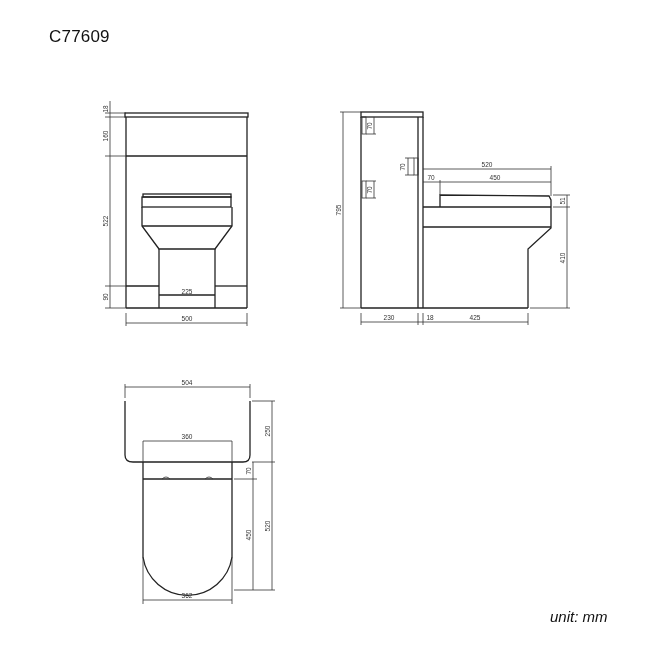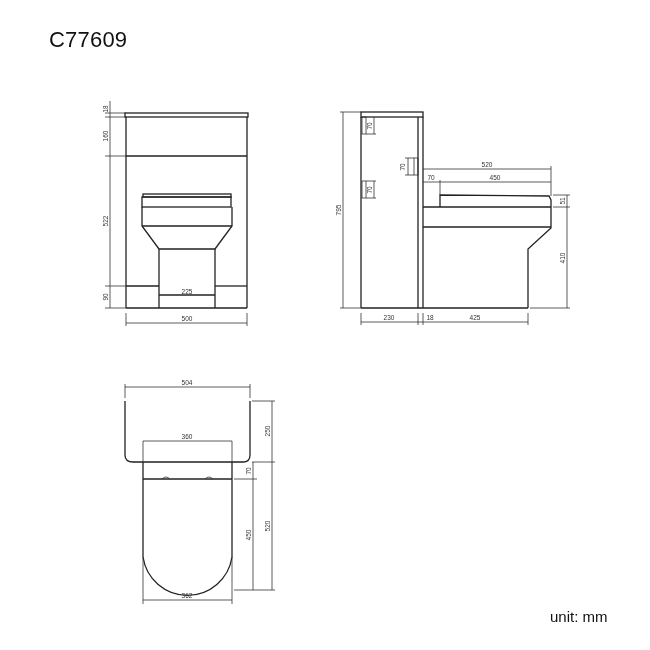--- a/index.html
+++ b/index.html
@@ -1,18 +1,18 @@
 <!DOCTYPE html>
 <html><head>
 <meta charset="utf-8">
 <style>
   html, body { margin: 0; padding: 0; background: #ffffff; }
   body { width: 650px; height: 650px; position: relative; overflow: hidden; font-family: "Liberation Sans", sans-serif; }
-  .code { position: absolute; left: 49px; top: 27px; font-size: 22px; color: #111; letter-spacing: 0.2px; text-align: center; }
-  .unit { position: absolute; left: 550px; top: 608px; font-size: 15px; color: #111; }
+  .code { position: absolute; left: 49px; top: 27px; font-size: 17px; color: #111; letter-spacing: 0.2px; text-align: center; }
+  .unit { position: absolute; left: 550px; top: 608px; font-size: 15px; color: #111; font-style: italic; }
   svg.drawing { position: absolute; left: 0; top: 0; }
   .ln { stroke: #222; stroke-width: 1.3; fill: none; }
   .thin { stroke: #333; stroke-width: 0.8; fill: none; }
   .dim { font-family: "Liberation Sans", sans-serif; font-size: 6.5px; fill: #333; }
 </style>
 </head>
 <body>
 
 <div class="code">C77609</div>
 <div class="unit">unit: mm</div>

